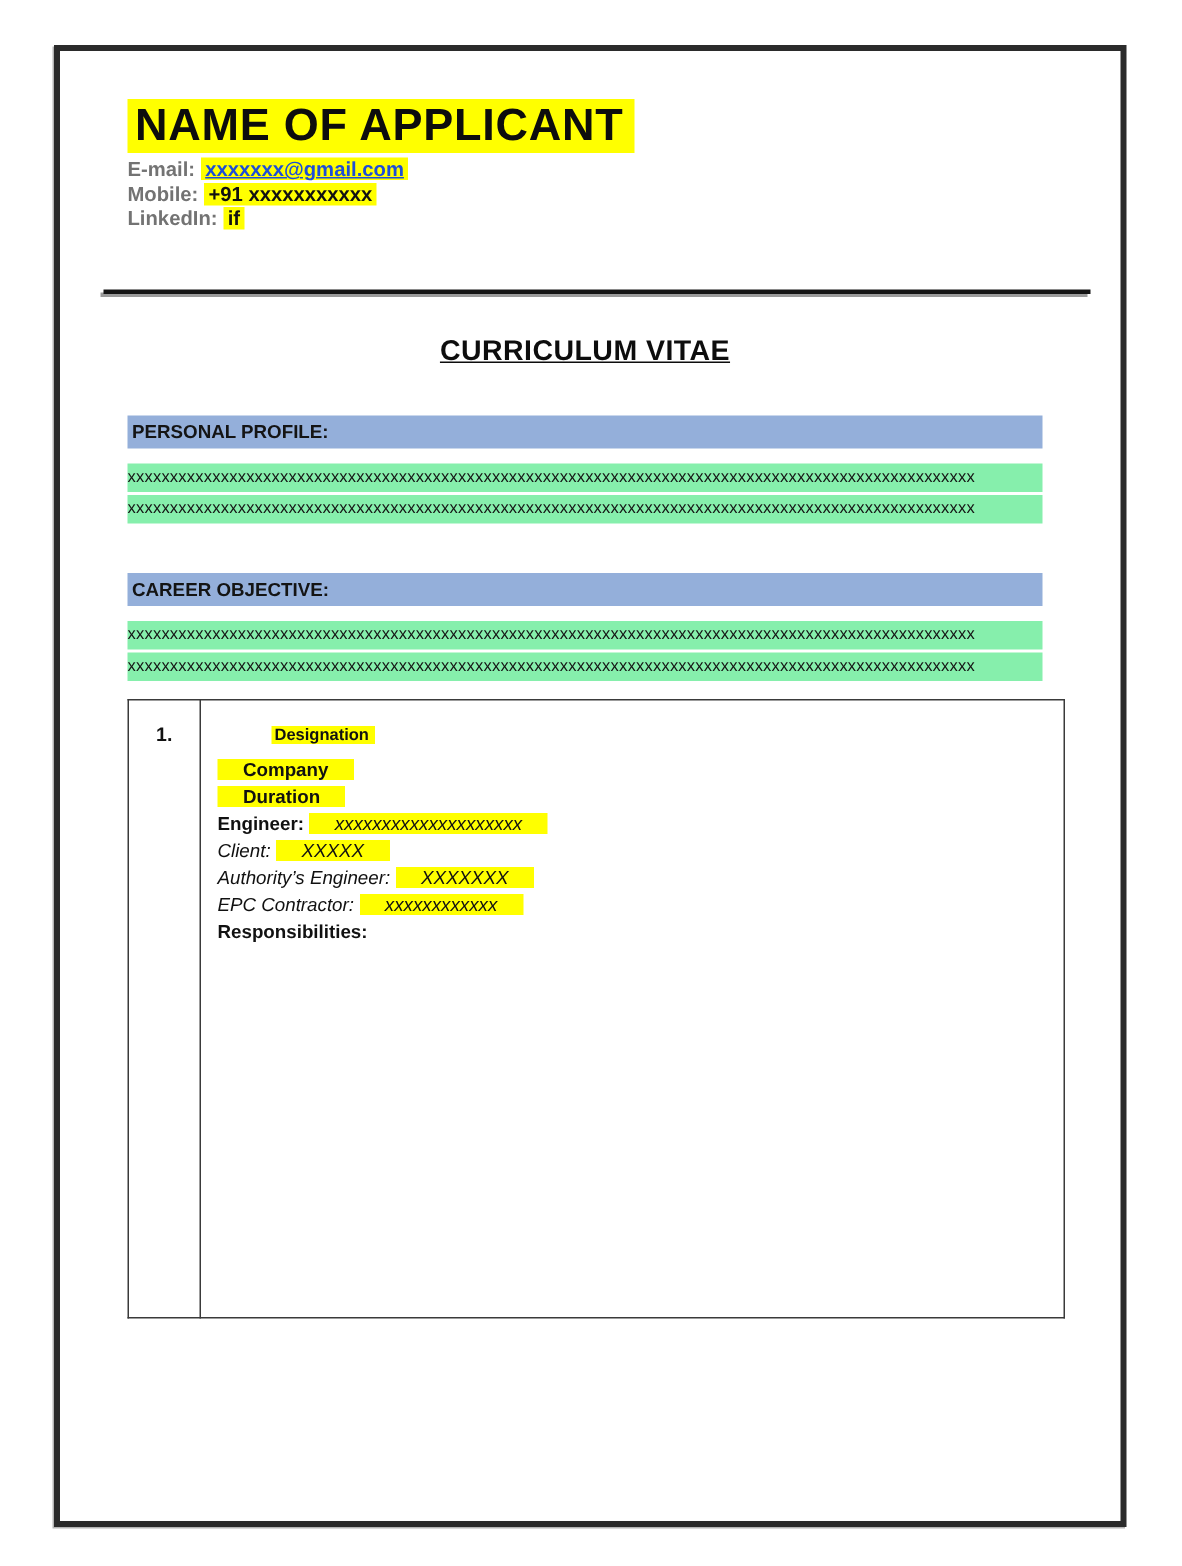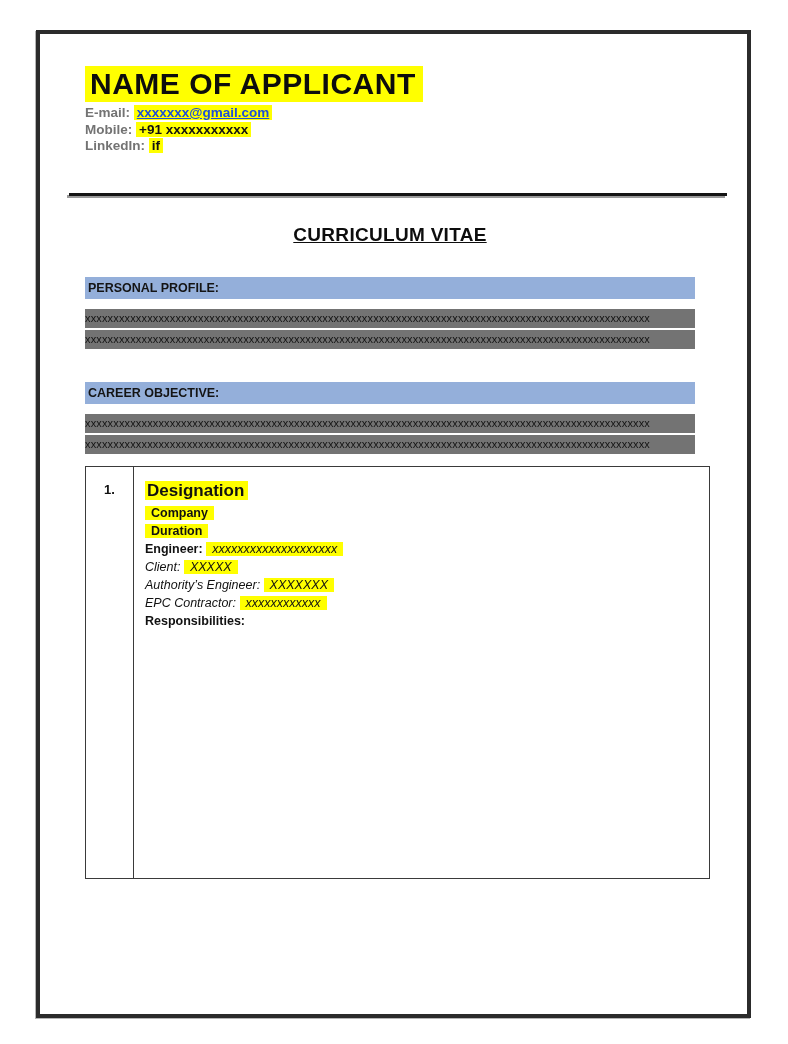--- a/index.html
+++ b/index.html
@@ -79,21 +79,21 @@
   .bar-career  { margin-top: 33px; }
   .bar-work    { margin-top: 12px; }
 
   
   .xlines { margin-top: 10px; }
   .xline {
     display: block;
     width: 100%;
     height: 19px;
     line-height: 19px;
-    background: #737373;
+    background: #86efac;
     font-size: 11px;
     letter-spacing: 0.15px;
     white-space: nowrap;
     overflow: hidden;
     color: #141414;
     margin-bottom: 2px;
   }
 
   
   .exp-table {
@@ -106,25 +106,25 @@
   .exp-table td { border: 1px solid #3a3a3a; vertical-align: top; }
   .cell-num {
     width: 48px;
     text-align: center;
     padding-top: 15px;
     font-size: 13px;
     font-weight: bold;
   }
   .cell-body { padding: 12px 10px 0 11px; }
   .line { font-size: 12.5px; line-height: 18px; }
-  .line-designation { font-size: 17px; line-height: 23px; font-weight: bold; margin-bottom: 2px; }
+  .line-designation { font-size: 11px; line-height: 23px; font-weight: bold; margin-bottom: 2px; margin-left: 36px; }
   .line-designation .hl { padding: 0 4px 0 2px; }
   .b { font-weight: bold; }
   .i { font-style: italic; }
-  .val { padding: 0 6px; }
+  .val { padding: 0 17px; }
 </style>
 </head>
 <body>
 
 <div class="page-frame">
   <div class="content">
 
     <div>
       <span class="name-block hl">NAME OF APPLICANT</span>
     </div>

